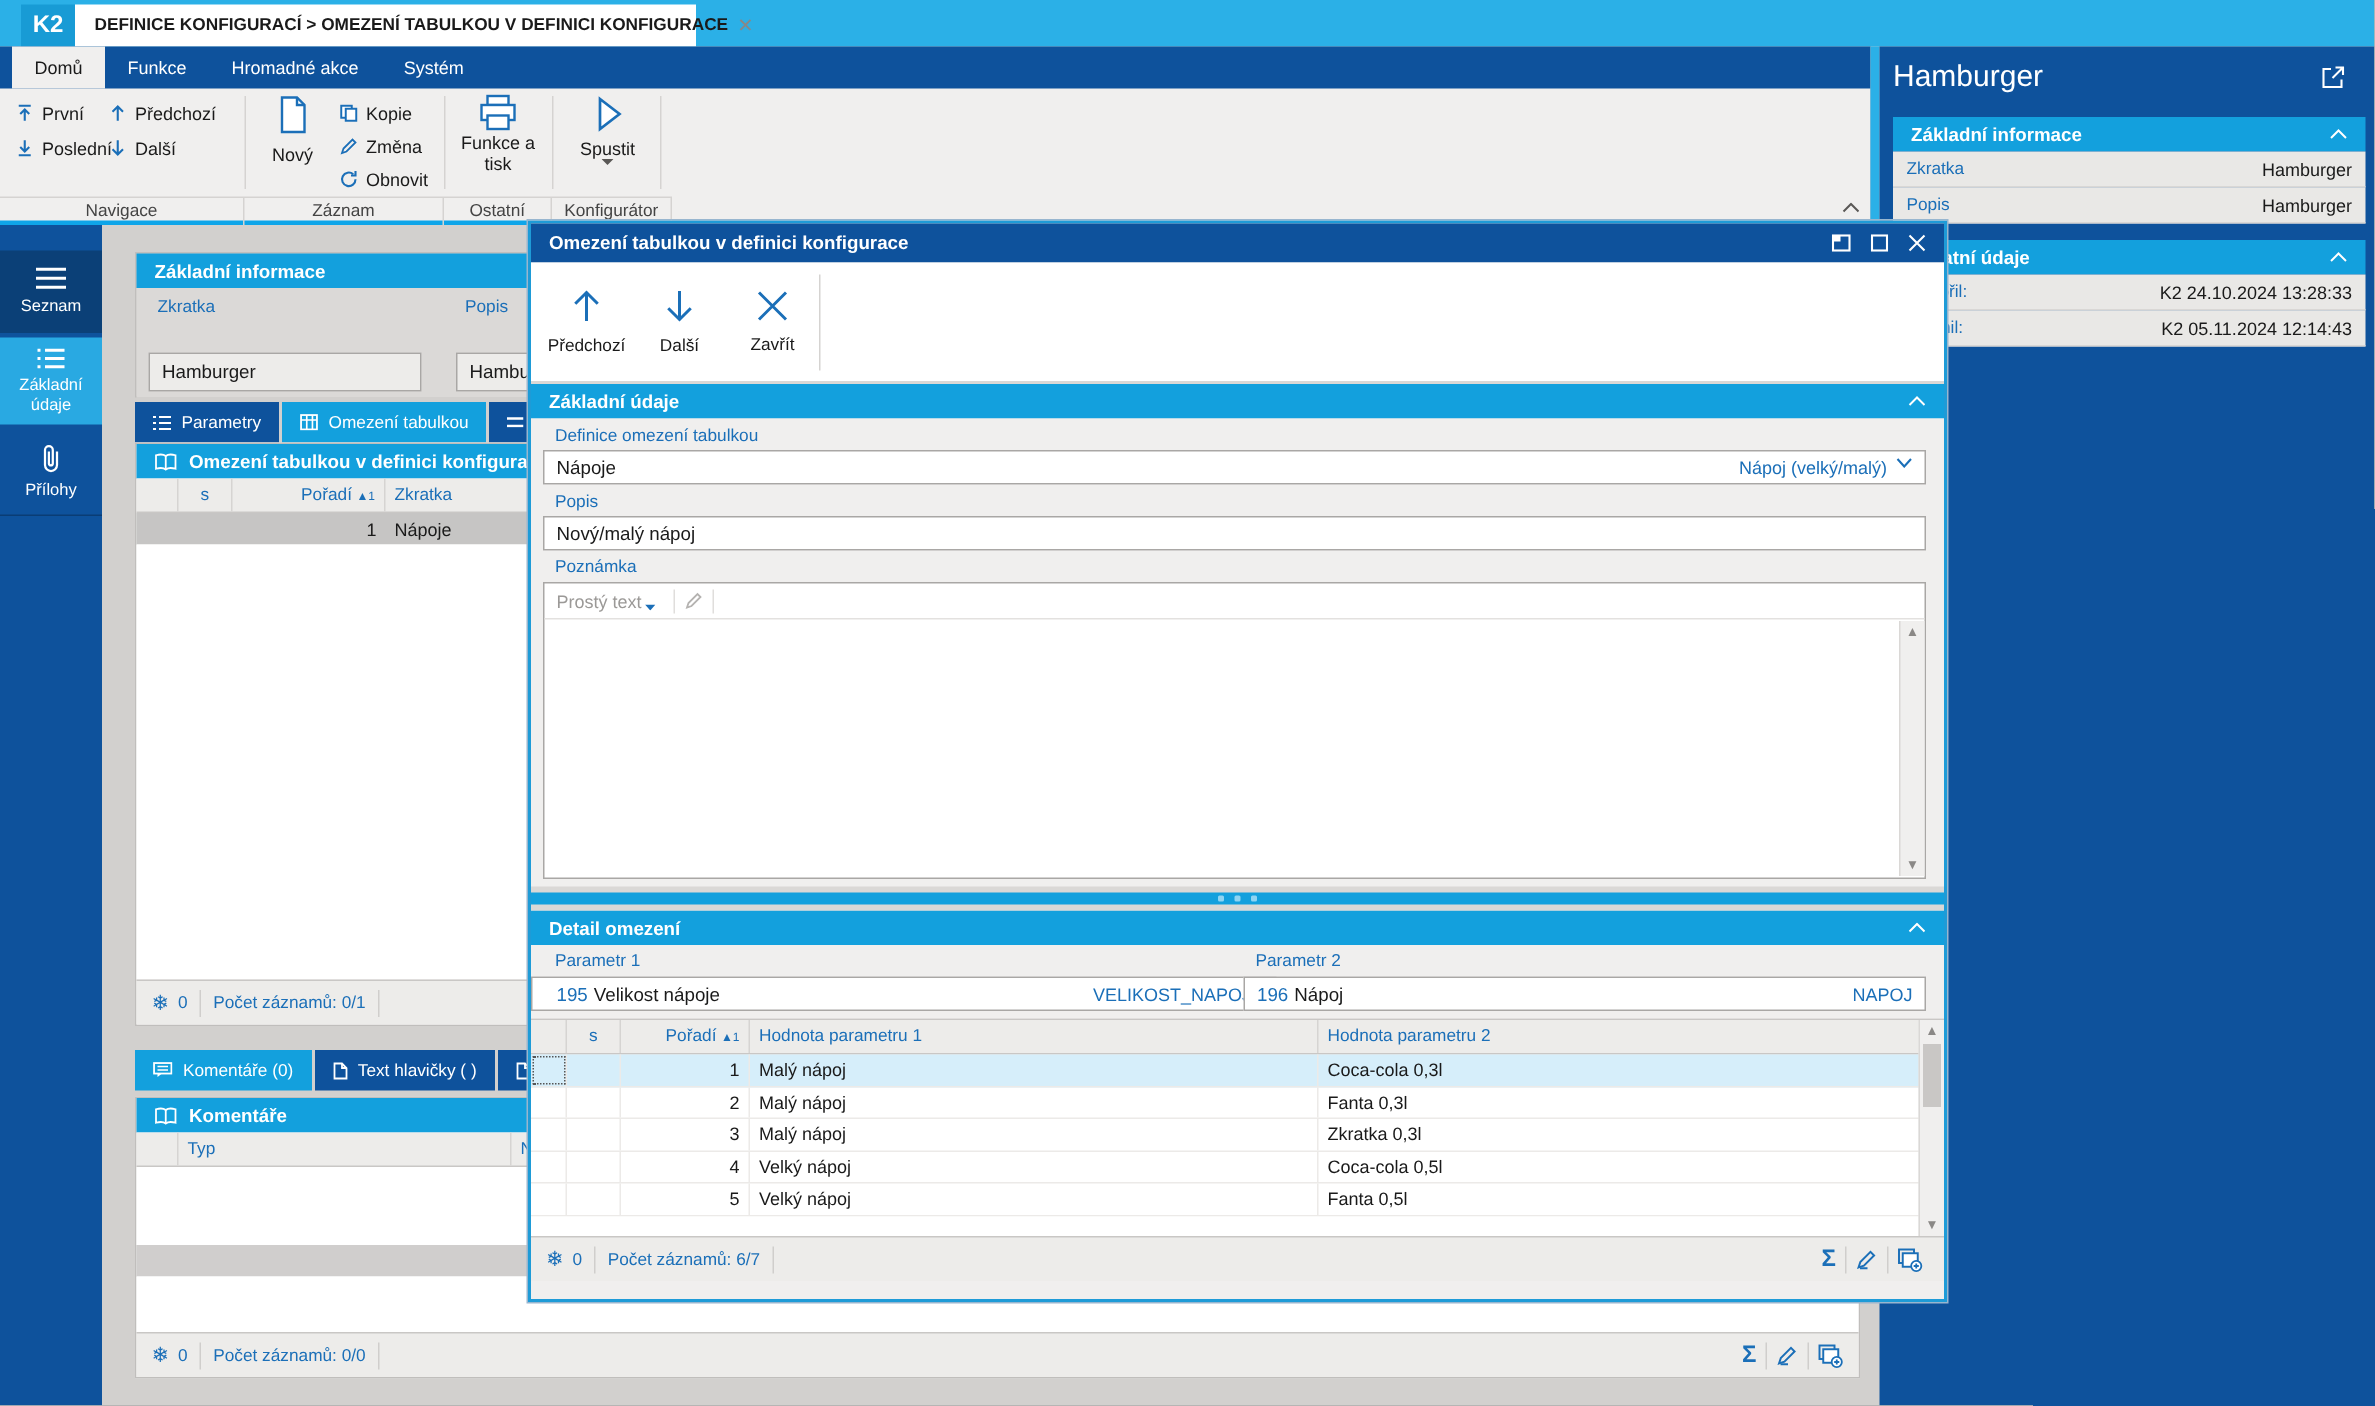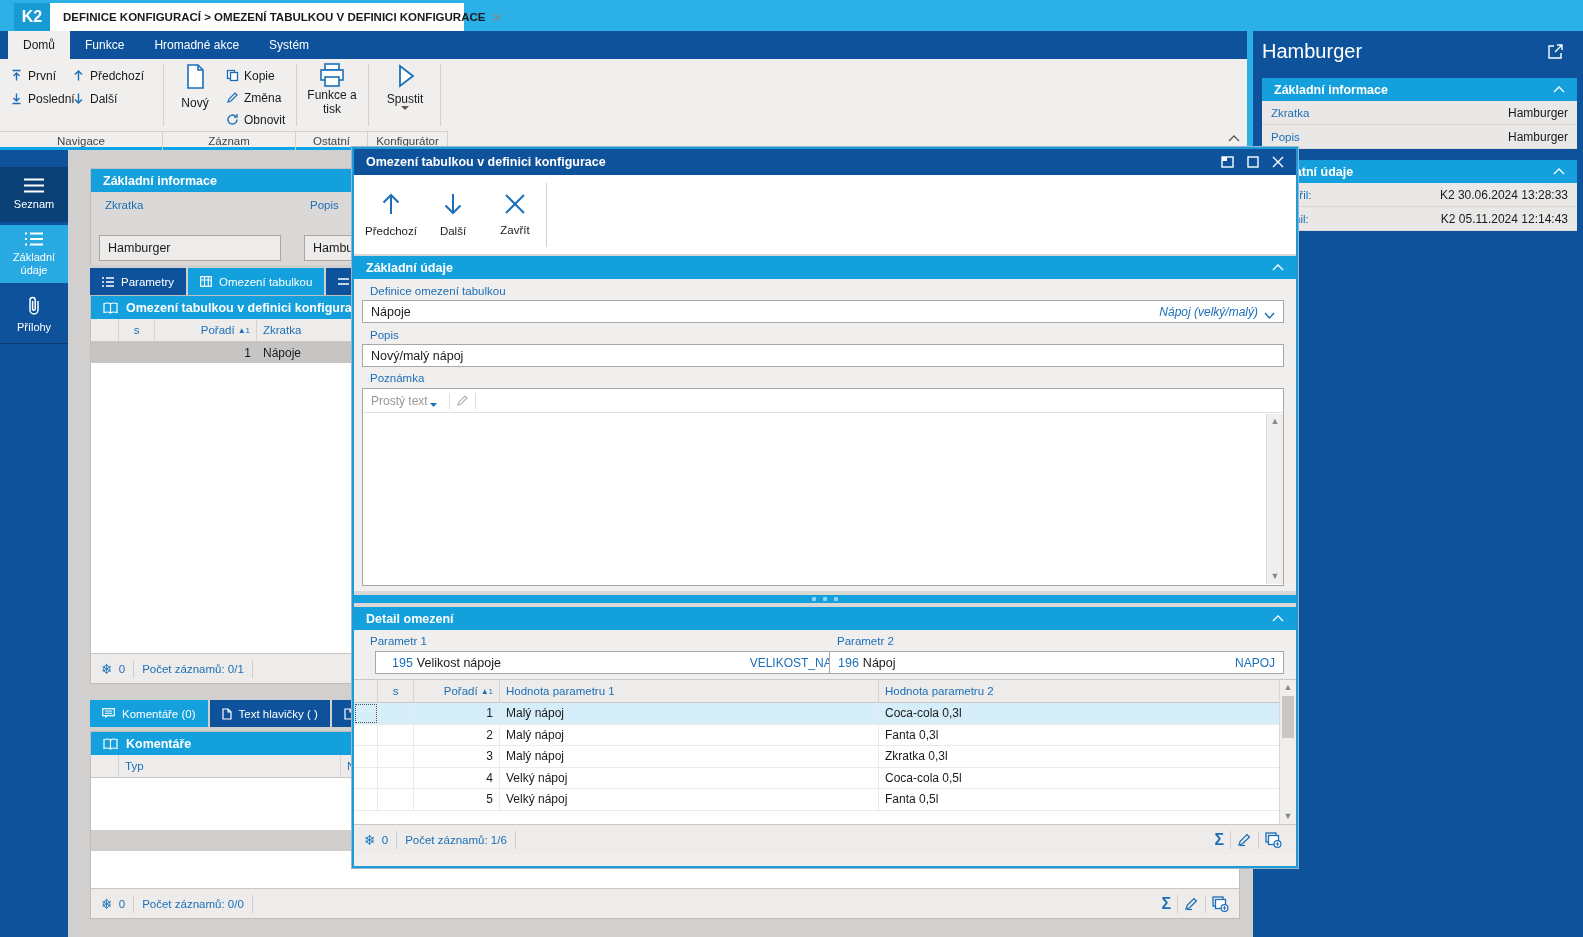--- a/index.html
+++ b/index.html
@@ -432,21 +432,21 @@
       <div class="cyanhdr">
         <span>Ostatní údaje</span>
         <span>
             <svg width="12" height="7" viewBox="0 0 12 7">
               <path d="M1 6l5-5 5 5" stroke="#fff" stroke-width="1.3" fill="none"></path>
             </svg>
           </span>
       </div>
       <div class="rprow">
         <span class="bluetxt">Vytvořil:</span>
-        <span class="v">K2 30.06.2024 13:28:33</span>
+        <span class="v">K2 24.10.2024 13:28:33</span>
       </div>
       <div class="rprow">
         <span class="bluetxt">Změnil:</span>
         <span class="v">K2 05.11.2024 12:14:43</span>
       </div>
     </div>
   </div>
 
   <div id="modal" class="abs">
     <div id="mtitle">
@@ -502,21 +502,21 @@
       <span>
           <svg width="12" height="7" viewBox="0 0 12 7">
             <path d="M1 6l5-5 5 5" stroke="#fff" stroke-width="1.3" fill="none"></path>
           </svg>
         </span>
     </div>
     <div id="mbody1">
       <div class="lbl abs" style="left:16px;top:6px;">Definice omezení tabulkou</div>
       <div class="inp abs" style="left:8px;top:21px;width:922px;height:23px;">
         <span>Nápoje</span>
-        <span style="margin-left:auto;display:flex;align-items:flex-end;gap:6px;font-style:italic;" class="bluetxt">
+        <span style="margin-left:auto;display:flex;align-items:flex-start;gap:6px;" class="bluetxt">
           <span style="font-size:12px;">Nápoj (velký/malý)</span>
           <span>
               <svg width="11" height="7" viewBox="0 0 11 7">
                 <path d="M1 1l4.5 5L10 1" stroke="#1b6fb8" stroke-width="1.4" fill="none"></path>
               </svg>
             </span>
         </span>
       </div>
       <div class="lbl abs" style="left:16px;top:50px;">Popis</div>
       <div class="inp abs" style="left:8px;top:65px;width:922px;height:23px;">Nový/malý nápoj</div>
@@ -554,21 +554,21 @@
       <span>Detail omezení</span>
       <span>
           <svg width="12" height="7" viewBox="0 0 12 7">
             <path d="M1 6l5-5 5 5" stroke="#fff" stroke-width="1.3" fill="none"></path>
           </svg>
         </span>
     </div>
     <div id="mbody2">
       <div class="lbl abs" style="left:16px;top:5px;">Parametr 1</div>
       <div class="lbl abs" style="left:483px;top:5px;">Parametr 2</div>
-      <div class="inp abs" style="left:21px;top:21px;width:497px;height:23px;padding-left:16px;">
+      <div class="inp abs" style="left:0;top:21px;width:497px;height:23px;padding-left:16px;">
         <span class="bluetxt">195</span>
           <span style="margin-left:4px;">Velikost nápoje</span>
         <span class="bluetxt" style="margin-left:auto;font-size:12px;">VELIKOST_NAPOJE</span>
       </div>
       <div class="inp abs" style="left:475px;top:21px;width:455px;height:23px;">
         <span class="bluetxt">196</span>
           <span style="margin-left:4px;">Nápoj</span>
         <span class="bluetxt" style="margin-left:auto;font-size:12px;">NAPOJ</span>
       </div>
     </div>
@@ -623,21 +623,21 @@
       <div class="sbar" style="top:0;bottom:0;">
         <span class="sarr">▲</span>
           <span class="sarr">▼</span>
         <span class="sthumb" style="top:16px;height:42px;"></span>
       </div>
     </div>
     <div class="ftr" id="mfooter">
       <span class="snow">❄</span>
       <span>0</span>
       <span class="fdiv"></span>
-      <span>Počet záznamů: 1/6</span>
+      <span>Počet záznamů: 6/7</span>
       <span class="fdiv"></span>
       <span class="ficons" style="margin-right:14px;">
         <span class="sigma">Σ</span>
         <span class="fdiv"></span>
         <span>
             <svg width="15" height="15" viewBox="0 0 15 15">
               <path d="M2 13l1.2-3.6L10 2.6l2.4 2.4L5.6 11.8 2 13z" stroke="#1b6fb8" stroke-width="1.3" fill="none"></path>
               <path d="M3 13.5h5" stroke="#1b6fb8" stroke-width="1.2"></path>
             </svg>
           </span>

